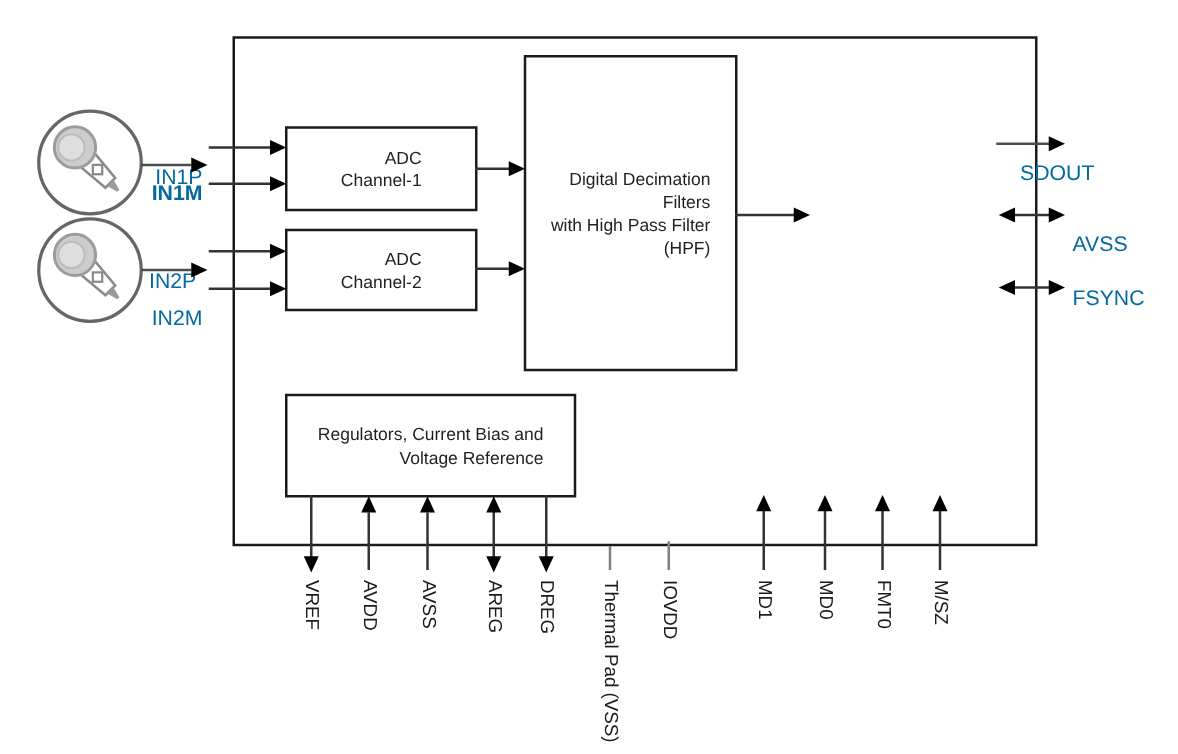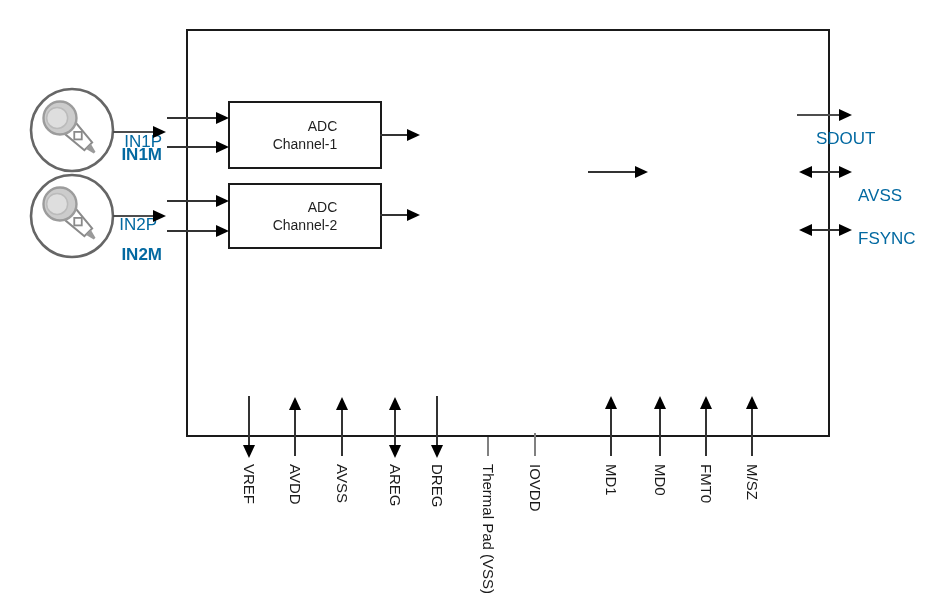--- a/index.html
+++ b/index.html
@@ -71,25 +71,35 @@
   </svg>
 
   <div class="abs block" id="block-adc1">
     <span class="block-label">ADC
 Channel-1</span>
   </div>
   <div class="abs block" id="block-adc2">
     <span class="block-label">ADC
 Channel-2</span>
   </div>
+  <div class="abs block" id="block-ddf">
+    <span class="block-label">Digital Decimation
+Filters
+with High Pass Filter
+(HPF)</span>
+  </div>
+  <div class="abs block" id="block-reg">
+    <span class="block-label">Regulators, Current Bias and
+Voltage Reference</span>
+  </div>
 
   <div class="pin-label in-label" style="left:112px;top:109px;">IN1P</div>
   <div class="pin-label in-label" style="left:112px;top:122px;font-weight:bold;">IN1M</div>
   <div class="pin-label in-label" style="left:107px;top:192px;">IN2P</div>
-  <div class="pin-label in-label" style="left:112px;top:222px;font-weight:bold;">IN2M</div>
+  <div class="pin-label in-label" style="left:112px;top:222px;">IN2M</div>
 
   <div class="pin-label" style="left:816px;top:106px;">SDOUT</div>
   <div class="pin-label" style="left:858px;top:163px;">AVSS</div>
   <div class="pin-label" style="left:858px;top:206px;">FSYNC</div>
 
   <div class="vlabel" style="left:258px;top:464px;">VREF</div>
   <div class="vlabel" style="left:304px;top:464px;">AVDD</div>
   <div class="vlabel" style="left:351px;top:464px;">AVSS</div>
   <div class="vlabel" style="left:404px;top:464px;">AREG</div>
   <div class="vlabel" style="left:446px;top:464px;">DREG</div>

